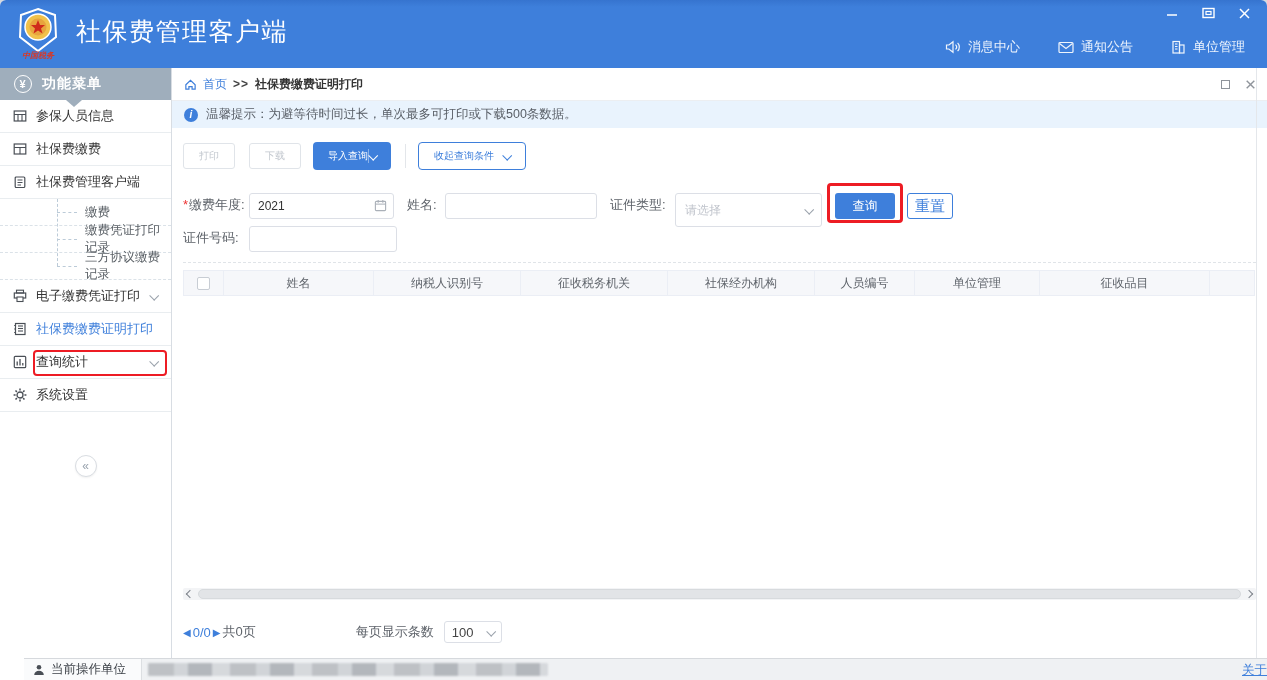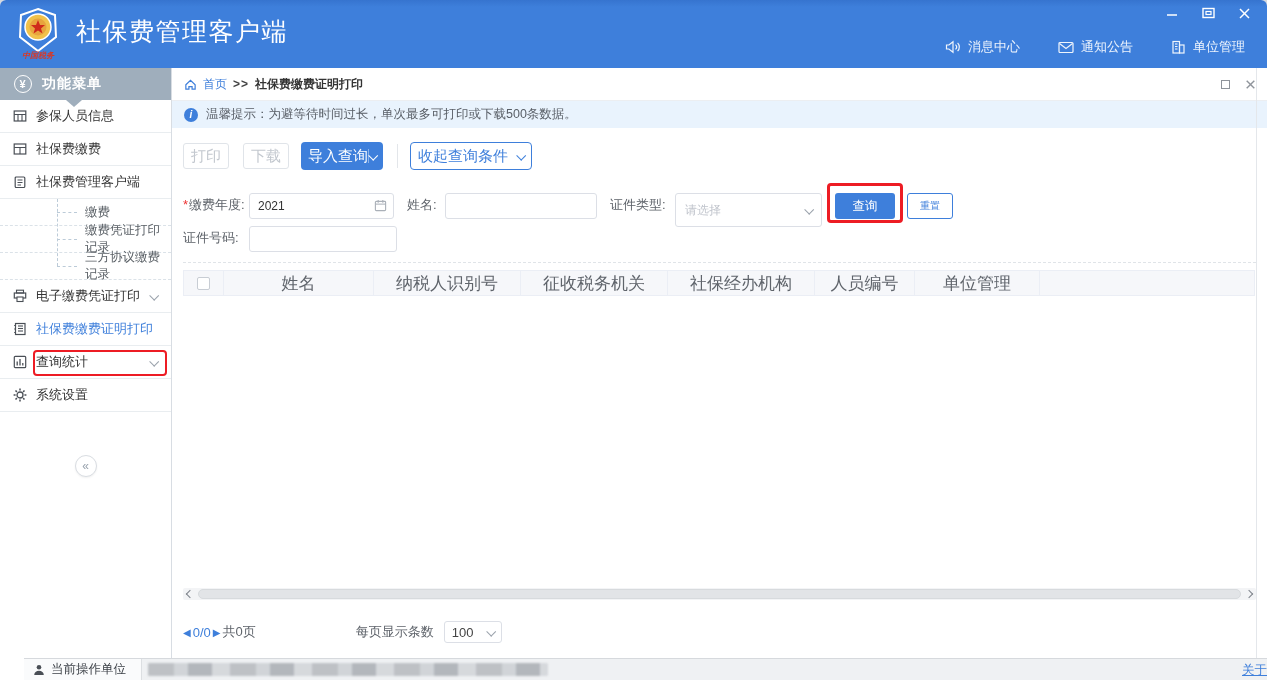--- a/index.html
+++ b/index.html
@@ -70,49 +70,49 @@
   .pc-restore{ width:9px; height:9px; border:1.3px solid #8f949b; display:inline-block; cursor:pointer; }
   .pc-close{ display:inline-flex; cursor:pointer; }
 
   .notice{ height:27px; background:#e9f3fd; display:flex; align-items:center; gap:8px;
            padding:0 12px; color:#585e66; font-size:12.5px; }
   .info-icon{ width:14px; height:14px; border-radius:50%; background:#3e7fdb; color:#fff;
               font-size:10px; font-weight:700; font-style:italic; display:inline-flex;
               align-items:center; justify-content:center; flex:none; }
 
   .toolbar{ position:absolute; left:11px; top:74px; display:flex; align-items:center; }
-  .btn{ height:26px; border-radius:3px; font-size:15px; display:inline-flex; align-items:center;
-        justify-content:center; padding:0 7px; background:#fff; cursor:pointer; }
+  .btn{ height:26px; border-radius:3px; font-size:10px; display:inline-flex; align-items:center;
+        justify-content:center; padding:0 15px; background:#fff; cursor:pointer; }
   .btn-disabled{ border:1px solid #e0e4e9; color:#c3c8cf; cursor:default; }
   .btn-primary{ background:#3e7fdb; color:#fff; border:none; height:28px; border-radius:4px; gap:0; }
   .btn-primary .sep{ width:1px; height:14px; background:rgba(255,255,255,.4); }
   .btn-outline{ border:1px solid #3e7fdb; color:#3e7fdb; height:28px; border-radius:4px; gap:9px; }
   .tb-divider{ width:1px; height:24px; background:#e3e6ea; margin:0 12px 0 14px; }
   .mr14{ margin-right:14px; } .mr12{ margin-right:12px; }
 
   .form-area{ position:absolute; left:11px; top:120px; width:1073px; height:72px; }
   .f-label{ position:absolute; top:8px; color:#5d6269; font-size:13px; }
   .req{ color:#e33; margin-right:1px; }
   .inp-wrap{ position:absolute; height:26px; }
   .inp{ width:100%; height:26px; border:1px solid #dcdfe6; border-radius:3px; padding:0 8px;
         font-size:12px; color:#333; font-family:"Liberation Sans",sans-serif; background:#fff; }
   .cal-icon{ position:absolute; right:7px; top:6px; color:#aab0b8; pointer-events:none; }
   .select{ display:flex; align-items:center; justify-content:space-between; height:26px;
            border:1px solid #dcdfe6; border-radius:3px; padding:16px 9px; background:#fff; cursor:pointer; }
   .placeholder{ color:#c0c4cc; font-size:12px; }
   .btn-query{ position:absolute; left:652px; top:0; width:60px; height:26px; background:#3e7fdb;
               color:#fff; border:none; border-radius:3px; font-size:12.5px; cursor:pointer; }
   .btn-reset{ position:absolute; left:724px; top:0; width:46px; height:26px; background:#fff;
-              color:#3e7fdb; border:1px solid #3e7fdb; border-radius:3px; font-size:10px; cursor:pointer; }
+              color:#3e7fdb; border:1px solid #3e7fdb; border-radius:3px; font-size:15px; cursor:pointer; }
 
   .dash-sep{ position:absolute; left:11px; top:194px; width:1073px; border-top:1px dashed #e0e4e8; }
 
   .table-header{ position:absolute; left:11px; top:202px; width:1072px; height:26px; display:flex;
                  background:#f6f7fa; border:1px solid #ebeef5; }
-  .th{ display:flex; align-items:center; justify-content:center; color:#5f646b; font-size:17px;
+  .th{ display:flex; align-items:center; justify-content:center; color:#5f646b; font-size:12px;
        border-right:1px solid #ebeef5; height:100%; }
   .th:last-child{ border-right:none; }
   .c0{ width:40px; } .c1{ width:150px; } .c2{ width:147px; } .c3{ width:147px; } .c4{ width:147px; }
   .c5{ width:100px; } .c6{ width:125px; } .c7{ width:170px; } .c8{ flex:1; }
   .checkbox{ width:13px; height:13px; border:1px solid #c8cdd4; border-radius:2px; background:#fff; cursor:pointer; }
 
   .hscroll{ position:absolute; left:11px; top:520px; width:1073px; height:12px; background:#f3f4f6;
             border-radius:2px; }
   .hs-thumb{ position:absolute; left:15px; right:15px; top:1px; height:10px; background:#e2e4e7;
              border:1px solid #d7dadd; border-radius:5px; cursor:grab; }
@@ -422,20 +422,21 @@
     <div class="table-header">
       <div class="th c0">
         <span class="checkbox"></span>
       </div>
       <div class="th c1">姓名</div>
       <div class="th c2">纳税人识别号</div>
       <div class="th c3">征收税务机关</div>
       <div class="th c4">社保经办机构</div>
       <div class="th c5">人员编号</div>
       <div class="th c6">单位管理</div>
+      <div class="th c7">征收品目</div>
       <div class="th c8"></div>
     </div>
 
     <div class="hscroll">
       <span class="hs-arrow hs-left"></span>
       <span class="hs-thumb"></span>
       <span class="hs-arrow hs-right"></span>
     </div>
 
     <div class="pagination">

